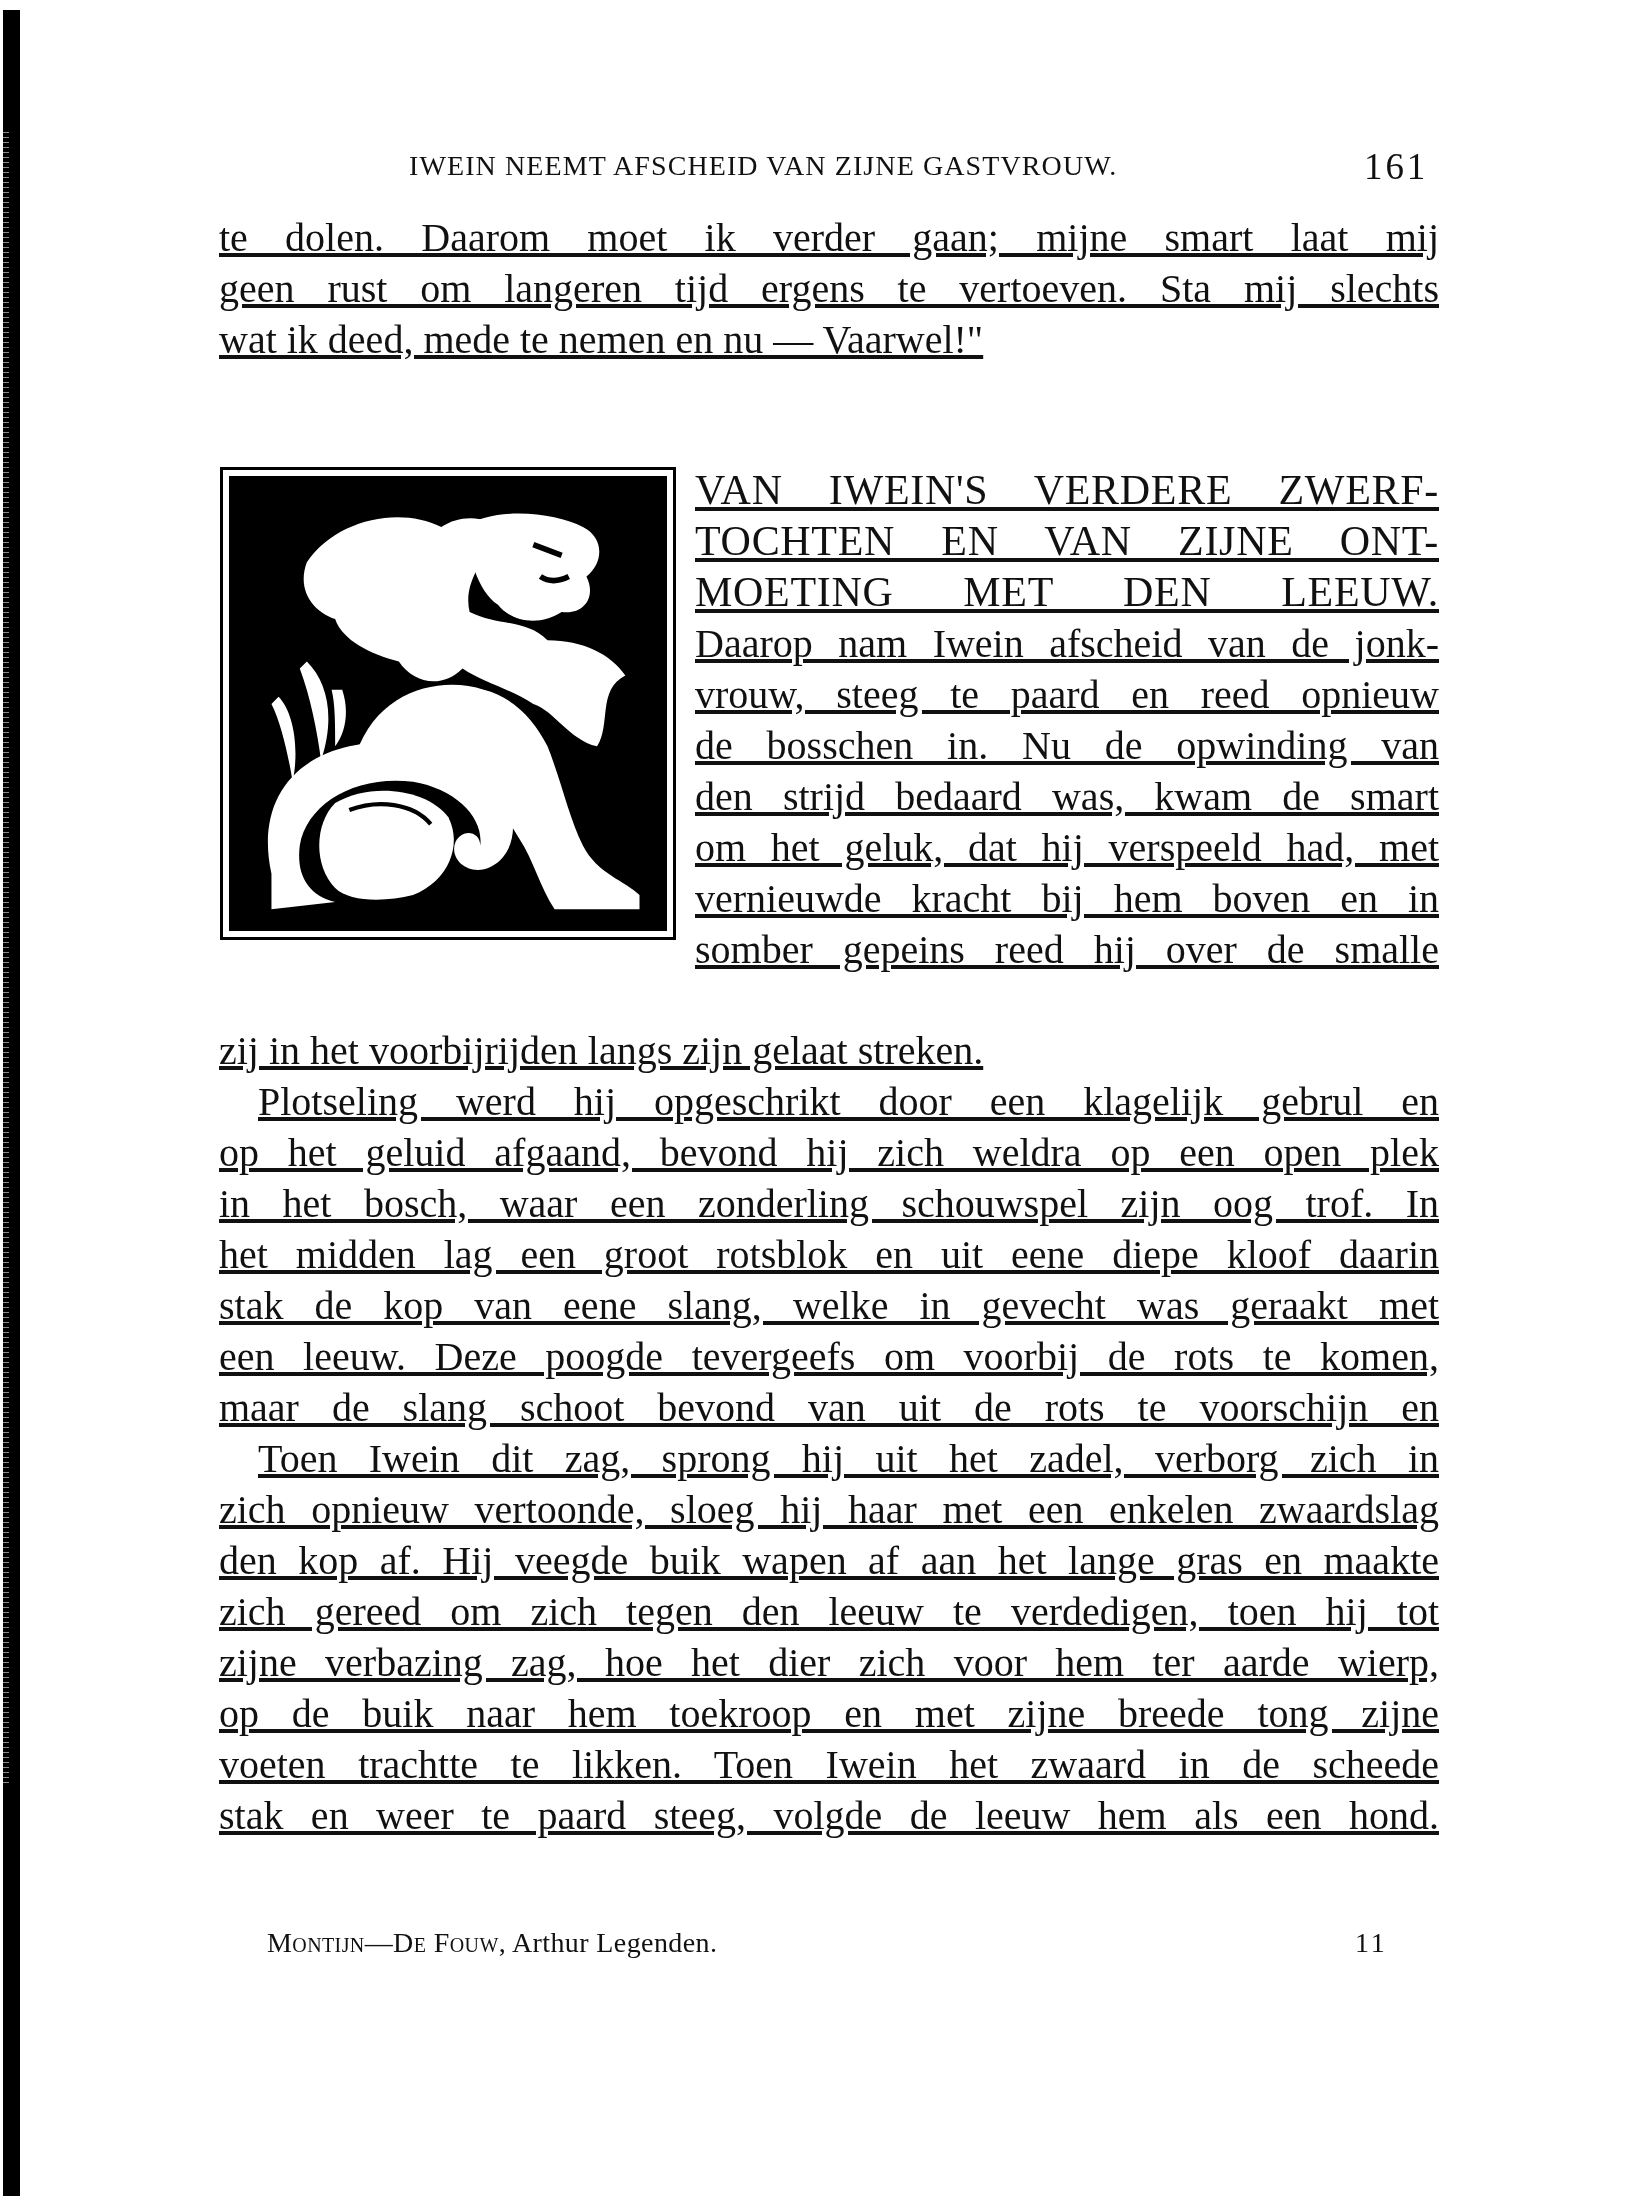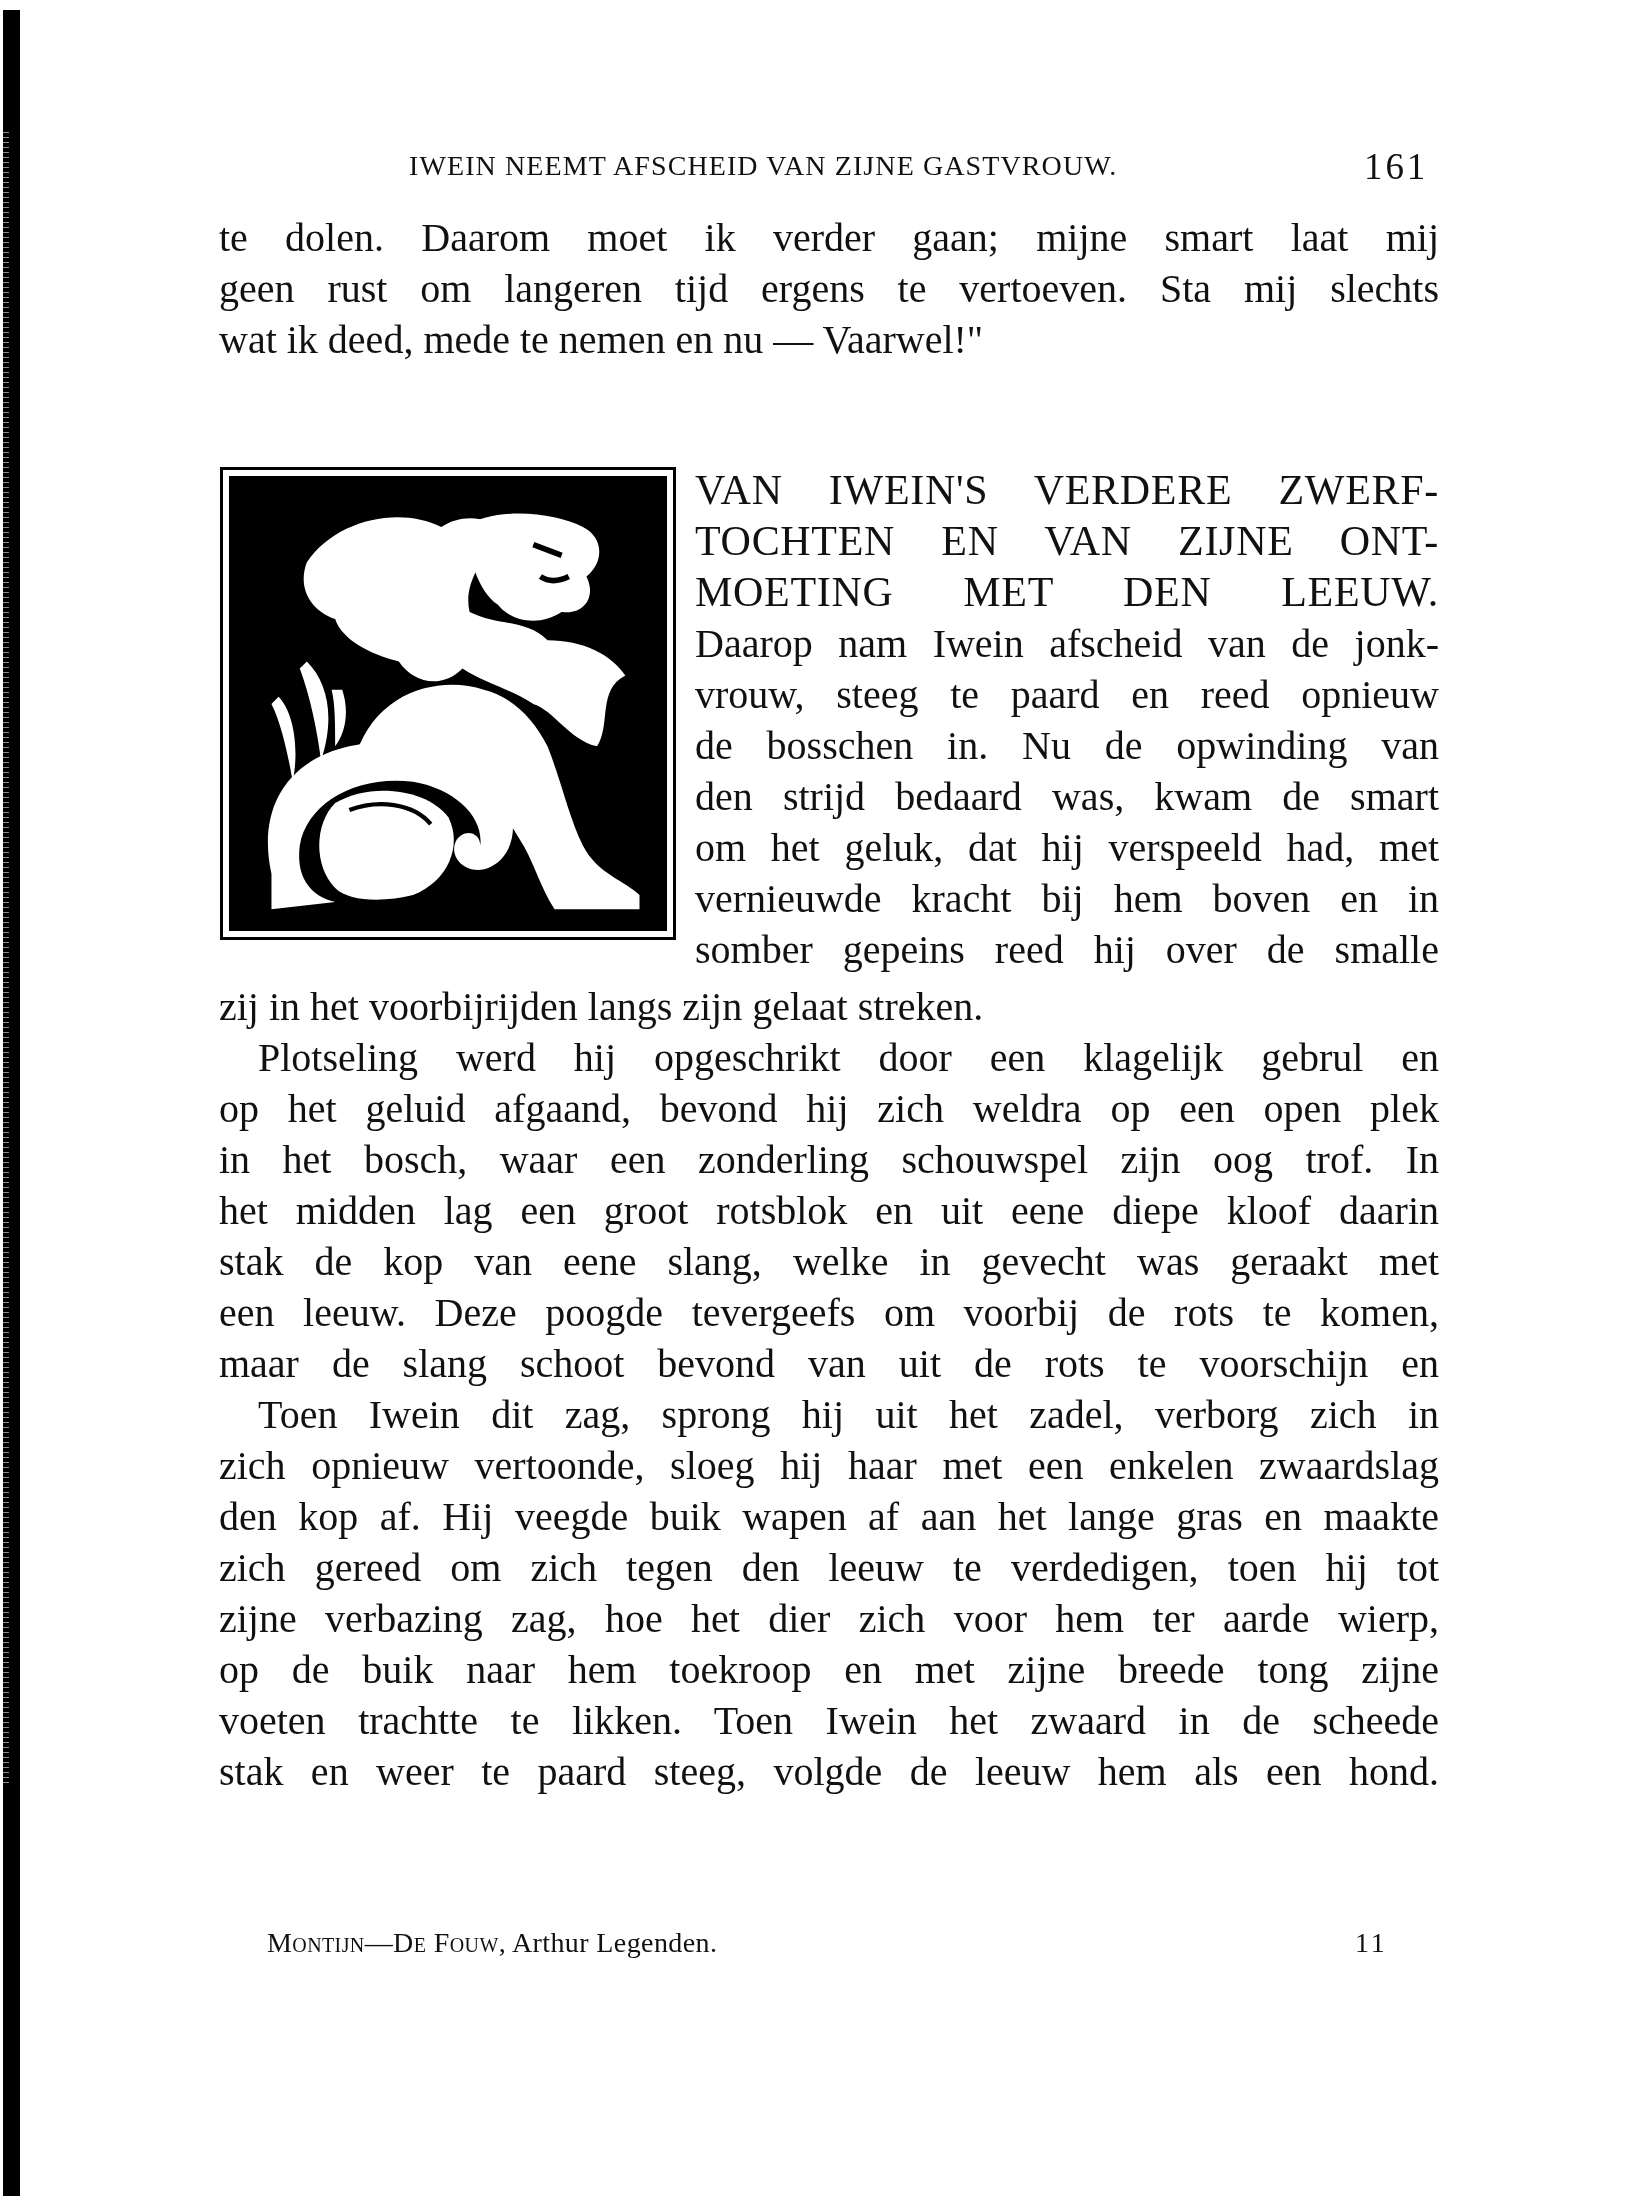--- a/index.html
+++ b/index.html
@@ -19,30 +19,30 @@
     }
     .running-head {
       position: absolute; left: 409px; top: 150px; width: 1016px;
       font-size: 28px; letter-spacing: 1.1px; white-space: nowrap;
     }
     .page-number {
       position: absolute; right: 216px; top: 145px; font-size: 37px; letter-spacing: 2.8px;
     }
     .text {
       position: absolute; font-size: 40px; line-height: 51px;
-      text-align: justify; text-align-last: justify;
+      text-align: justify; text-align-last: justify; text-decoration: underline;
     }
     .text .line { display: block; white-space: nowrap; height: 51px; }
     .line.last { text-align-last: left; }
     .line.indent { padding-left: 39px; }
     .block-a { left: 219px; top: 212px; width: 1220px; }
     .block-b { left: 695px; top: 465px; width: 744px; }
     .block-b .heading { font-size: 42px; letter-spacing: 0.7px; }
     .block-c { left: 219px; top: 981px; width: 1220px; }
-    .block-c .line.last { text-align-last: left; }
+    .block-c .line.last { text-align-last: left; margin-top: 44px; }
 
     .illustration {
       position: absolute; left: 220px; top: 467px; width: 456px; height: 473px;
       box-sizing: border-box; border: 3.5px solid #000; background: #fff; padding: 5.6px;
     }
     .illustration .inner { width: 100%; height: 100%; background: #000; position: relative; overflow: hidden; }
     .illustration svg { width: 100%; height: 100%; display: block; }
 
     .footer-signature {
       position: absolute; left: 267px; top: 1927px; font-size: 28px; letter-spacing: 0.4px;

